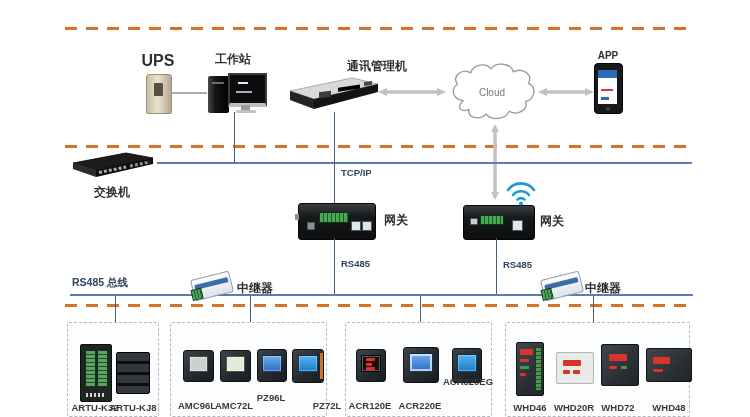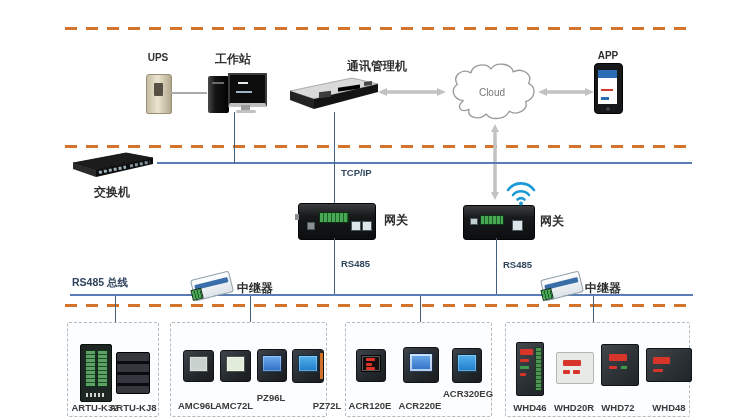--- a/index.html
+++ b/index.html
@@ -81,21 +81,21 @@
 </style>
 </head>
 <body>
 
 <div id="stage">
 
   <div class="hdash" style="left:65px;top:27px;width:630px;"></div>
   <div class="hdash" style="left:65px;top:145px;width:630px;"></div>
   <div class="hdash" style="left:65px;top:304px;width:628px;"></div>
 
-  <div class="lbl center" style="left:158px;top:52px;font-size:10px;">UPS</div>
+  <div class="lbl center" style="left:158px;top:52px;font-size:16px;">UPS</div>
   <div class="ups-body">
       <div class="ups-window"></div>
     </div>
 
   <div class="lbl center" style="left:233px;top:51px;">工作站</div>
   <div class="pc-tower">
       <div class="pc-drive"></div>
     </div>
   <div class="monitor">
     <div class="mon-spark"></div>
@@ -264,21 +264,21 @@
     </div>
   </div>
   <div class="meter" style="left:403px;top:347px;width:34px;height:34px;">
       <div class="disp d-blue" style="box-shadow:inset 0 0 0 2px rgba(255,255,255,.65);"></div>
     </div>
   <div class="meter" style="left:452px;top:348px;width:28px;height:33px;">
       <div class="disp d-blue2"></div>
     </div>
   <div class="dev-lbl" style="left:370px;top:400px;">ACR120E</div>
   <div class="dev-lbl" style="left:420px;top:400px;">ACR220E</div>
-  <div class="dev-lbl" style="left:468px;top:388px;">ACR320EG</div>
+  <div class="dev-lbl" style="left:468px;top:376px;">ACR320EG</div>
 
   <div class="gbox" style="left:505px;top:322px;width:183px;height:93px;"></div>
   <div class="whd-dark" style="position:absolute;left:516px;top:342px;width:26px;height:52px;">
     <div class="seg" style="left:3px;top:6px;width:13px;height:6px;"></div>
     <div class="seg" style="left:3px;top:16px;width:9px;height:3px;"></div>
     <div class="dotg" style="left:3px;top:23px;width:9px;height:3px;"></div>
     <div class="seg" style="left:3px;top:30px;width:6px;height:3px;"></div>
     <div class="whd-strip" style="left:18px;top:4px;width:5px;height:42px;"></div>
   </div>
   <div class="whd-light" style="position:absolute;left:556px;top:352px;width:36px;height:30px;">

